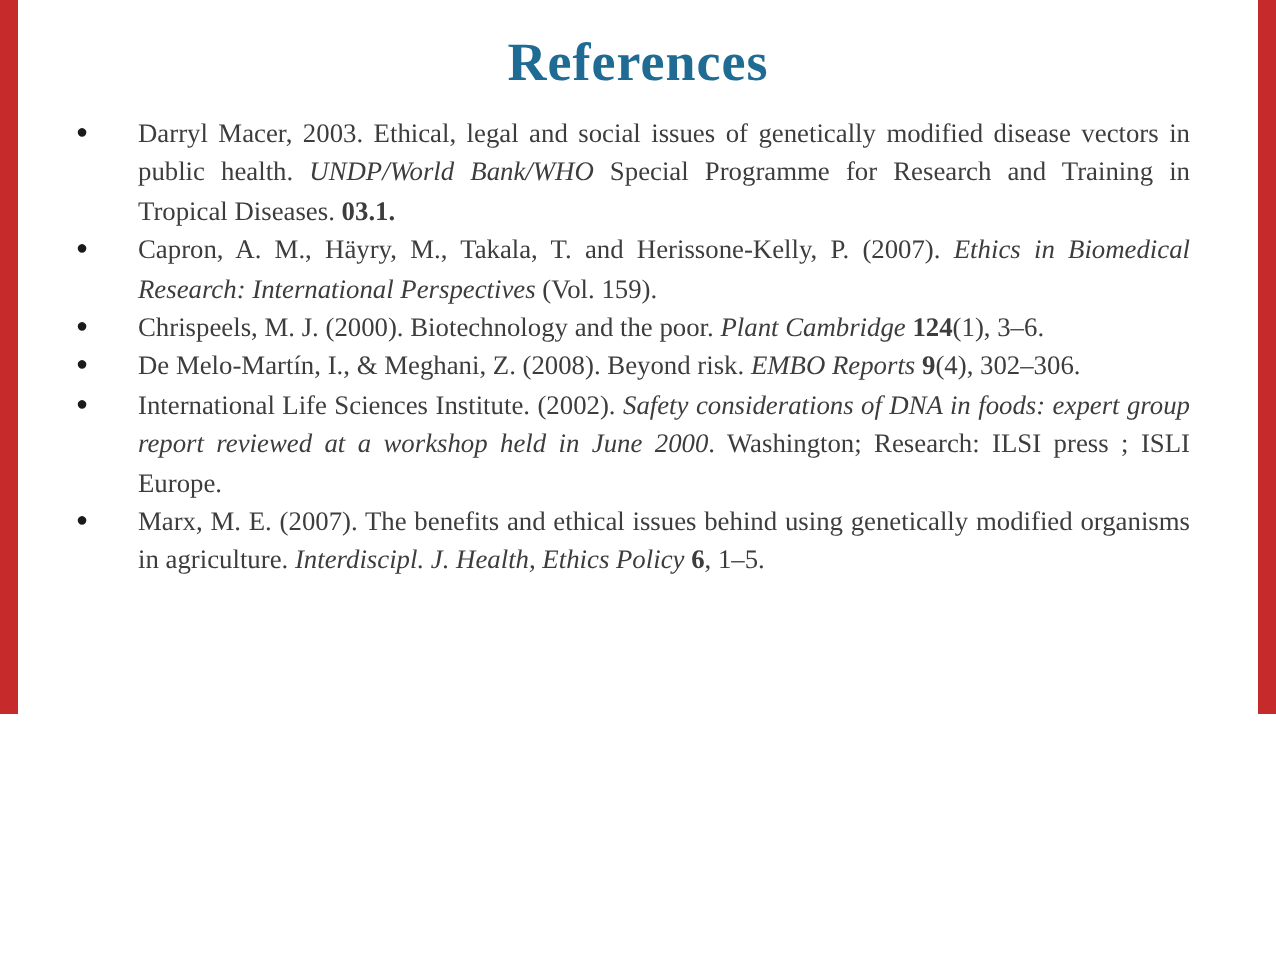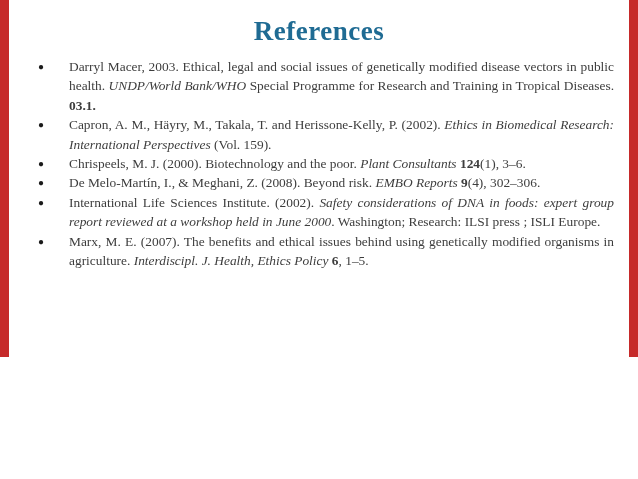--- a/index.html
+++ b/index.html
@@ -29,21 +29,21 @@
     padding-top: 16px;
     text-align: center;
     font-size: 27px;
     font-weight: bold;
     color: #1f6b93;
     letter-spacing: 0.5px;
   }
   .ref-list {
     list-style: none;
     margin: 10px 0 0 0;
-    padding: 0 24px 0 36px;
+    padding: 0 43px 0 36px;
     color: #3d3d3d;
     font-size: 13.4px;
     line-height: 19.4px;
     text-align: justify;
   }
   .ref-list li {
     position: relative;
     padding-left: 33px;
     margin: 0;
   }
@@ -62,19 +62,19 @@
 <body>
 
 <div class="slide">
   <div class="edge-bar left"></div>
   <div class="edge-bar right"></div>
 
   <h1 class="title">References</h1>
 
   <ul class="ref-list">
       <li><span>Darryl Macer, 2003. Ethical, legal and social issues of genetically modified disease vectors in public health. </span><span class="it">UNDP/World Bank/WHO</span><span> Special Programme for Research and Training in Tropical Diseases. </span><span class="bd">03.1.</span></li>
-      <li><span>Capron, A. M., Häyry, M., Takala, T. and Herissone-Kelly, P. (2002). </span><span class="it">Ethics in Biomedical Research: International Perspectives</span><span> (Vol. 159).</span></li>
-      <li><span>Chrispeels, M. J. (2000). Biotechnology and the poor. </span><span class="it">Plant Consultants</span><span> </span><span class="bd">124</span><span>(1), 3–6.</span></li>
+      <li><span>Capron, A. M., Häyry, M., Takala, T. and Herissone-Kelly, P. (2007). </span><span class="it">Ethics in Biomedical Research: International Perspectives</span><span> (Vol. 159).</span></li>
+      <li><span>Chrispeels, M. J. (2000). Biotechnology and the poor. </span><span class="it">Plant Cambridge</span><span> </span><span class="bd">124</span><span>(1), 3–6.</span></li>
       <li><span>De Melo-Martín, I., &amp; Meghani, Z. (2008). Beyond risk. </span><span class="it">EMBO Reports</span><span> </span><span class="bd">9</span><span>(4), 302–306.</span></li>
       <li><span>International Life Sciences Institute. (2002). </span><span class="it">Safety considerations of DNA in foods: expert group report reviewed at a workshop held in June 2000</span><span>. Washington; Research: ILSI press ; ISLI Europe.</span></li>
       <li><span>Marx, M. E. (2007). The benefits and ethical issues behind using genetically modified organisms in agriculture. </span><span class="it">Interdiscipl. J. Health, Ethics Policy</span><span> </span><span class="bd">6</span><span>, 1–5.</span></li>
     </ul>
 </div>
 
 </body></html>

